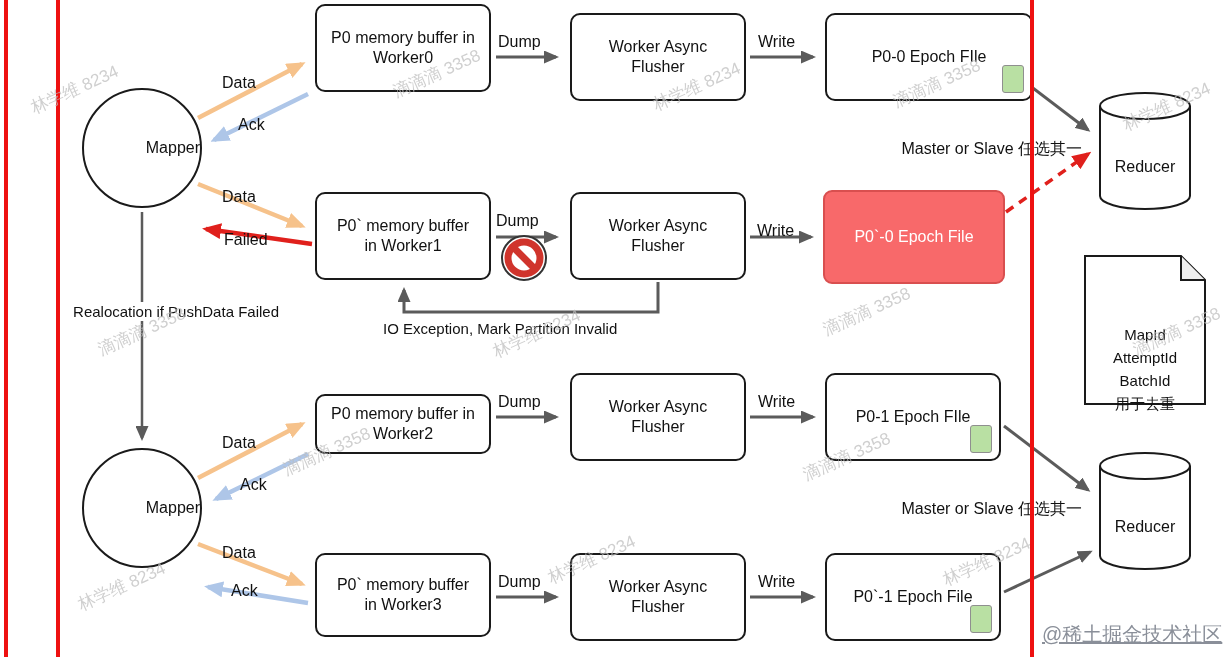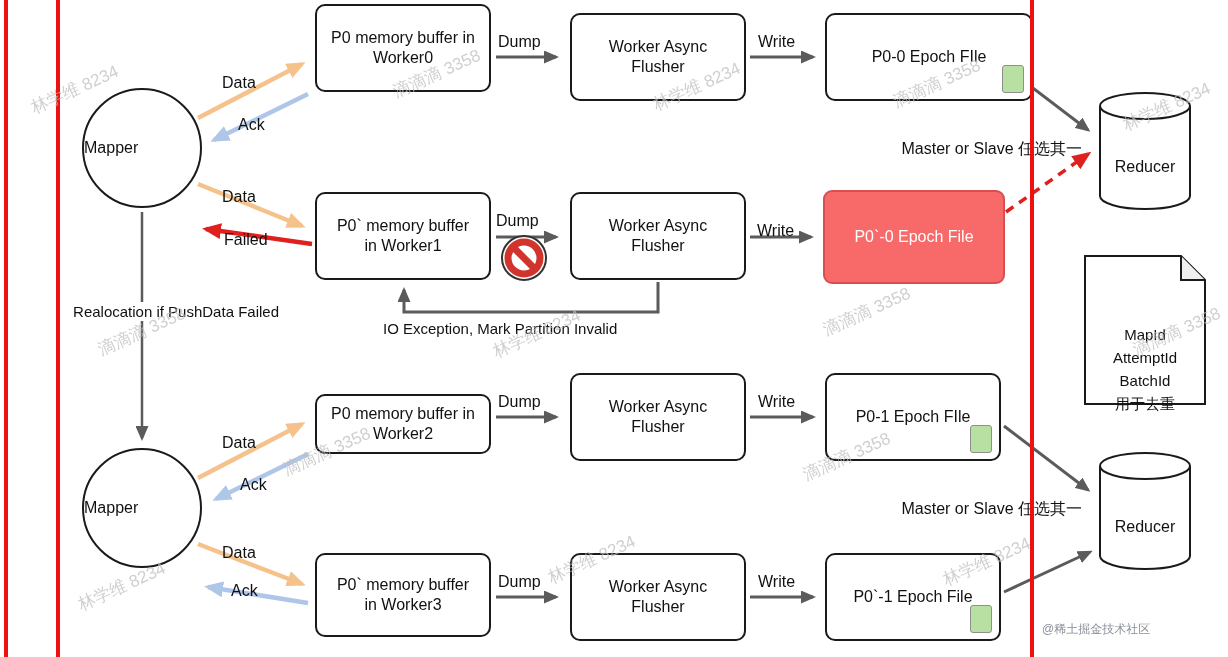--- a/index.html
+++ b/index.html
@@ -13,38 +13,38 @@
     display:flex;align-items:center;justify-content:center;text-align:center;
     font-size:16px;line-height:1.25;color:#111;padding:0 12px;box-sizing:border-box;z-index:10;
   }
   .node.failed{background:#f8696a;border-color:#d94f4f;color:#ffffff;border-radius:9px;}
   .chip{
     position:absolute;right:7px;bottom:6px;width:20px;height:26px;
     background:#b9e0a3;border:1.5px solid #8f8f8f;border-radius:3px;z-index:11;
   }
   .mapper{
     position:absolute;width:120px;height:120px;border-radius:50%;
-    border:2px solid #1a1a1a;background:#fff;display:flex;align-items:center;justify-content:flex-start;
+    border:2px solid #1a1a1a;background:#fff;display:flex;align-items:center;justify-content:flex-end;
     font-size:16px;z-index:10;box-sizing:border-box;
   }
   .lbl{position:absolute;font-size:16px;color:#111;z-index:20;white-space:nowrap;}
   .lbl.small{font-size:15px;}
   .lbl.right{text-align:right;}
   .lbl.bg{background:#ffffff;padding:1px 3px;}
   #arrow-svg{position:absolute;left:0;top:0;z-index:5;}
   .notetext{
     position:absolute;left:1085px;top:292px;width:120px;text-align:center;
     font-size:15px;line-height:23px;z-index:12;margin-top:31px;
   }
   .cyl-lbl{position:absolute;width:90px;text-align:center;font-size:16px;z-index:12;}
   .wm{
     position:absolute;font-size:17px;color:#bdbdbd;opacity:.72;white-space:nowrap;
     transform:rotate(-24deg);z-index:40;pointer-events:none;
   }
-  #credit{position:absolute;left:1042px;top:621px;font-size:12px;color:#8a8f99;z-index:45;white-space:nowrap;}
+  #credit{position:absolute;left:1042px;top:621px;font-size:20px;color:#8a8f99;z-index:45;white-space:nowrap;text-decoration:underline;}
 </style>
 </head>
 <body>
 
 <div id="stage">
 
   <div class="redline" style="left:4px"></div>
   <div class="redline" style="left:56px"></div>
   <div class="redline" style="left:1030px"></div>
 

